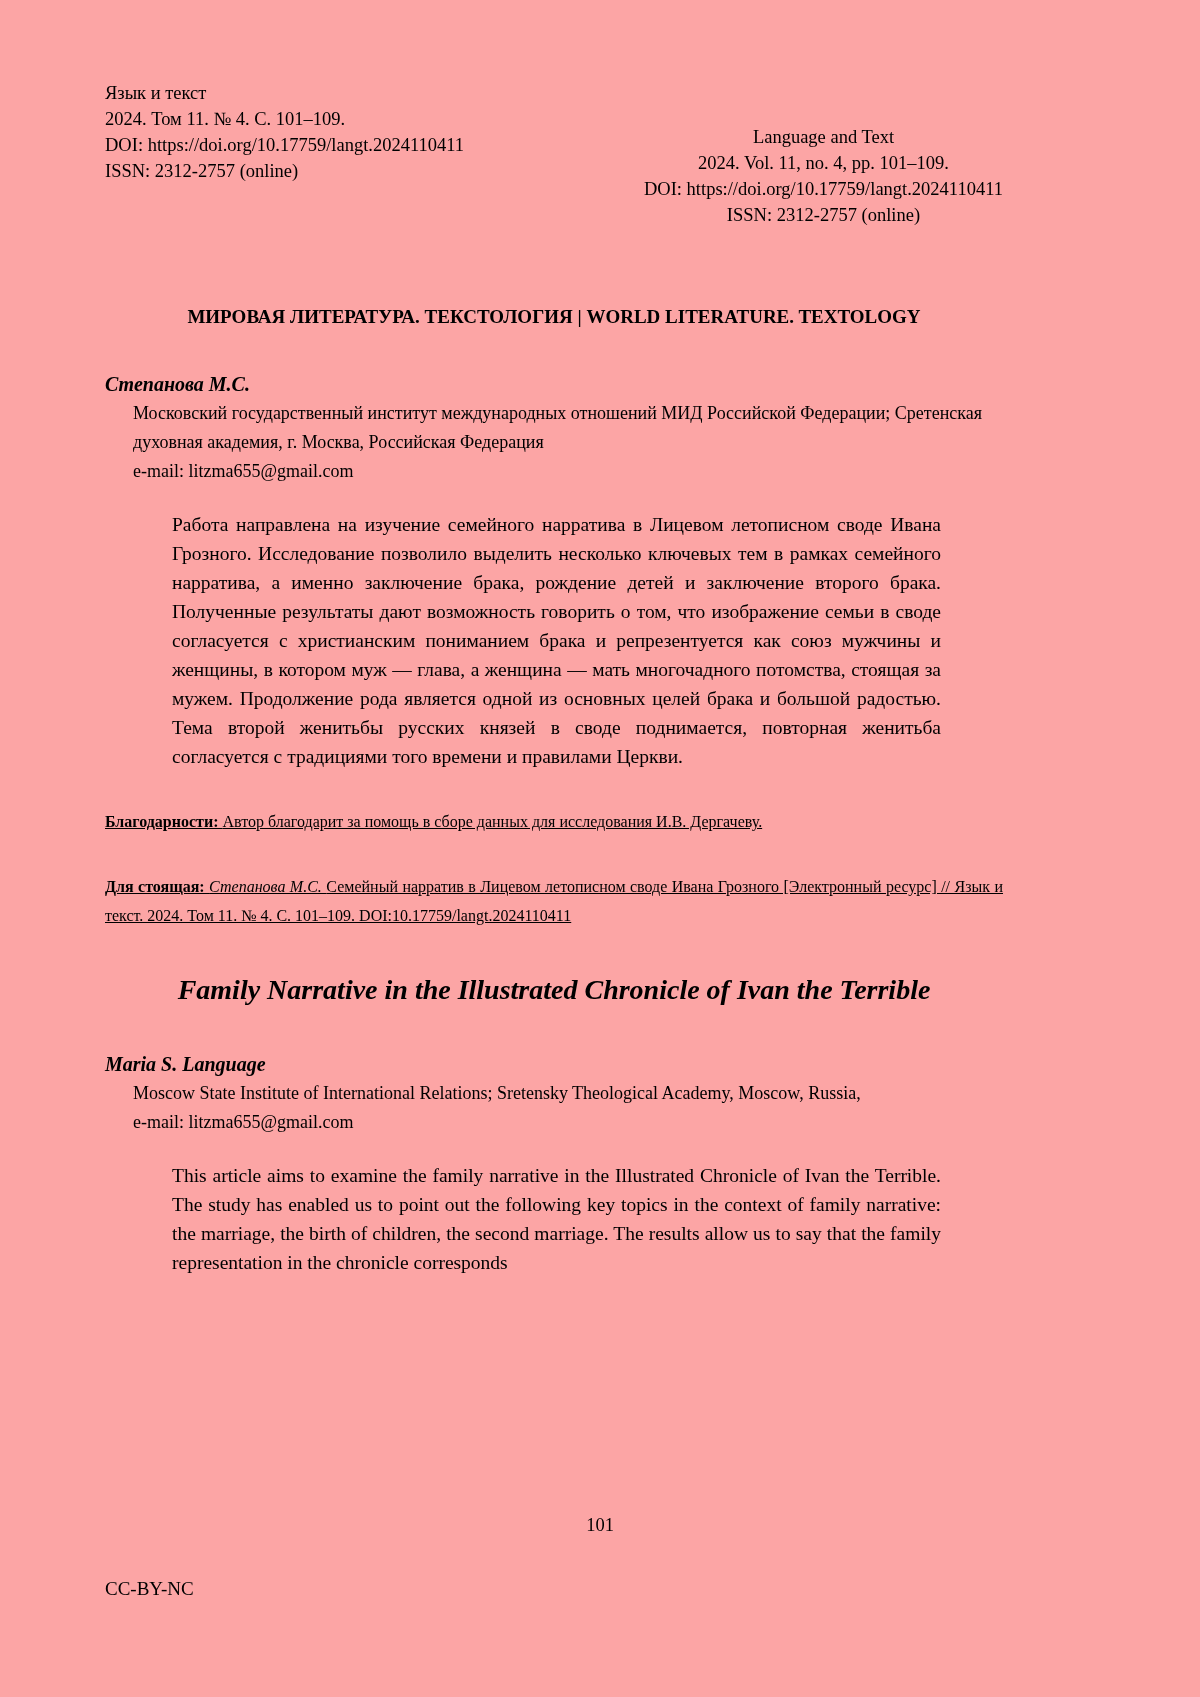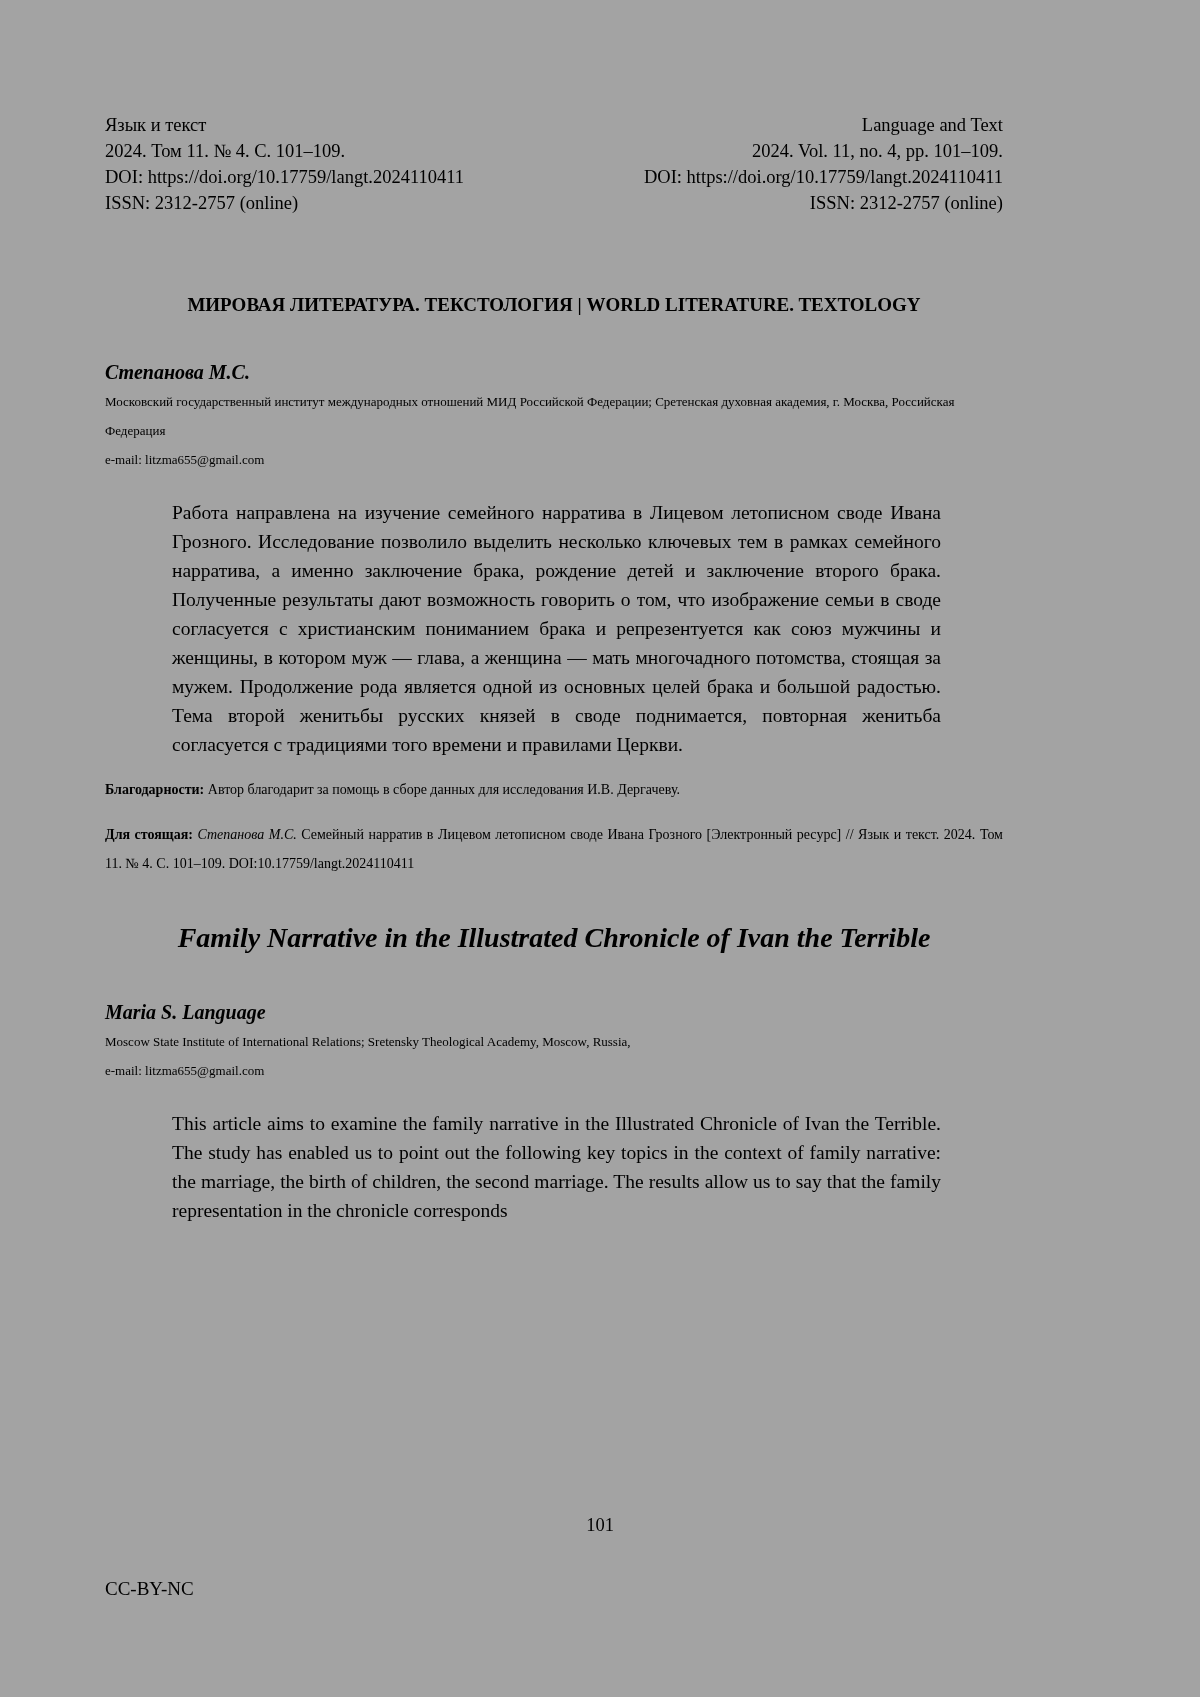--- a/index.html
+++ b/index.html
@@ -4,33 +4,33 @@
 <style>
   * { margin: 0; padding: 0; box-sizing: border-box; }
   html, body { background: #ffffff; }
   body { font-family: "Liberation Serif", serif; color: #000000; }
 
   .page {
     position: relative;
     width: 1200px;
     height: 1697px;
     margin: 0 auto;
-    background: #a3a3a3;
-    padding: 112px 197px 0 105px;
+    background: #fca5a5;
+    padding: 80px 197px 0 105px;
     overflow: hidden;
   }
 
   .journal-header {
     display: flex;
     justify-content: space-between;
     font-size: 18.5px;
     line-height: 26px;
   }
   .journal-header .col-left { text-align: left; }
-  .journal-header .col-right { text-align: right; }
+  .journal-header .col-right { text-align: center; margin-top: 44px; }
 
   .section-heading {
     margin-top: 76px;
     text-align: center;
     font-weight: bold;
     font-size: 19px;
     line-height: 26px;
   }
 
   .article-title {
@@ -44,43 +44,45 @@
 
   .author-name {
     margin-top: 40px;
     font-weight: bold;
     font-style: italic;
     font-size: 20px;
     line-height: 29px;
   }
 
   .affiliation, .email-line {
-    font-size: 13px;
+    font-size: 18px;
     line-height: 29px;
+    margin-left: 28px;
   }
 
   .abstract-block {
     margin: 24px 62px 0 67px;
     font-size: 19.5px;
     line-height: 29px;
     text-align: justify;
   }
 
   .keywords-block {
     margin: 22px 62px 0 67px;
     font-size: 19.5px;
     line-height: 29px;
     text-align: justify;
   }
 
   .body-paragraph {
-    margin-top: 16px;
-    font-size: 14px;
+    margin-top: 36px;
+    font-size: 16px;
     line-height: 29px;
     text-align: justify;
+    text-decoration: underline;
   }
 
   .label-bold { font-weight: bold; }
   .label-bold-italic { font-weight: bold; font-style: italic; }
   .inline-italic { font-style: italic; }
 
   .title-en { margin-top: 40px; font-style: italic; }
 
   .page-number {
     position: absolute;

